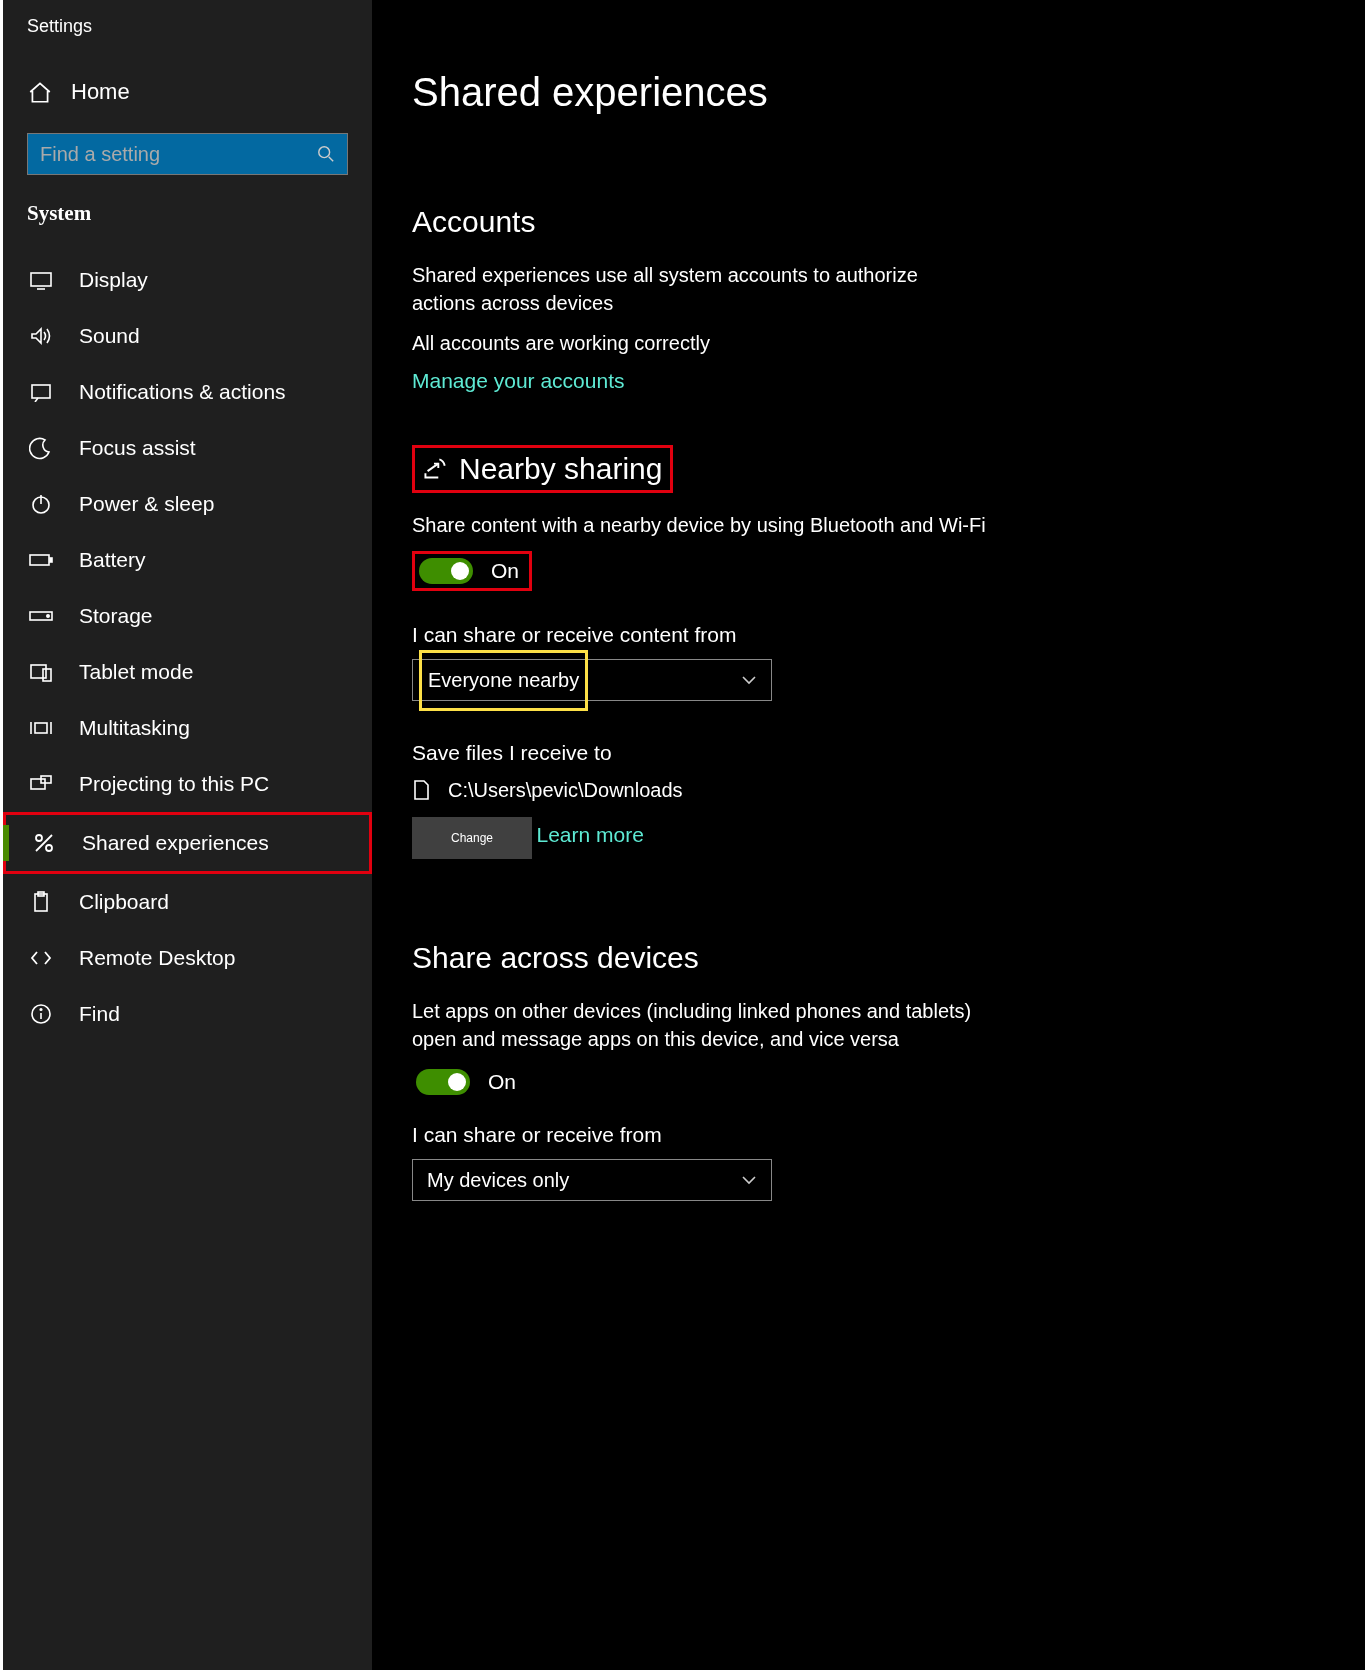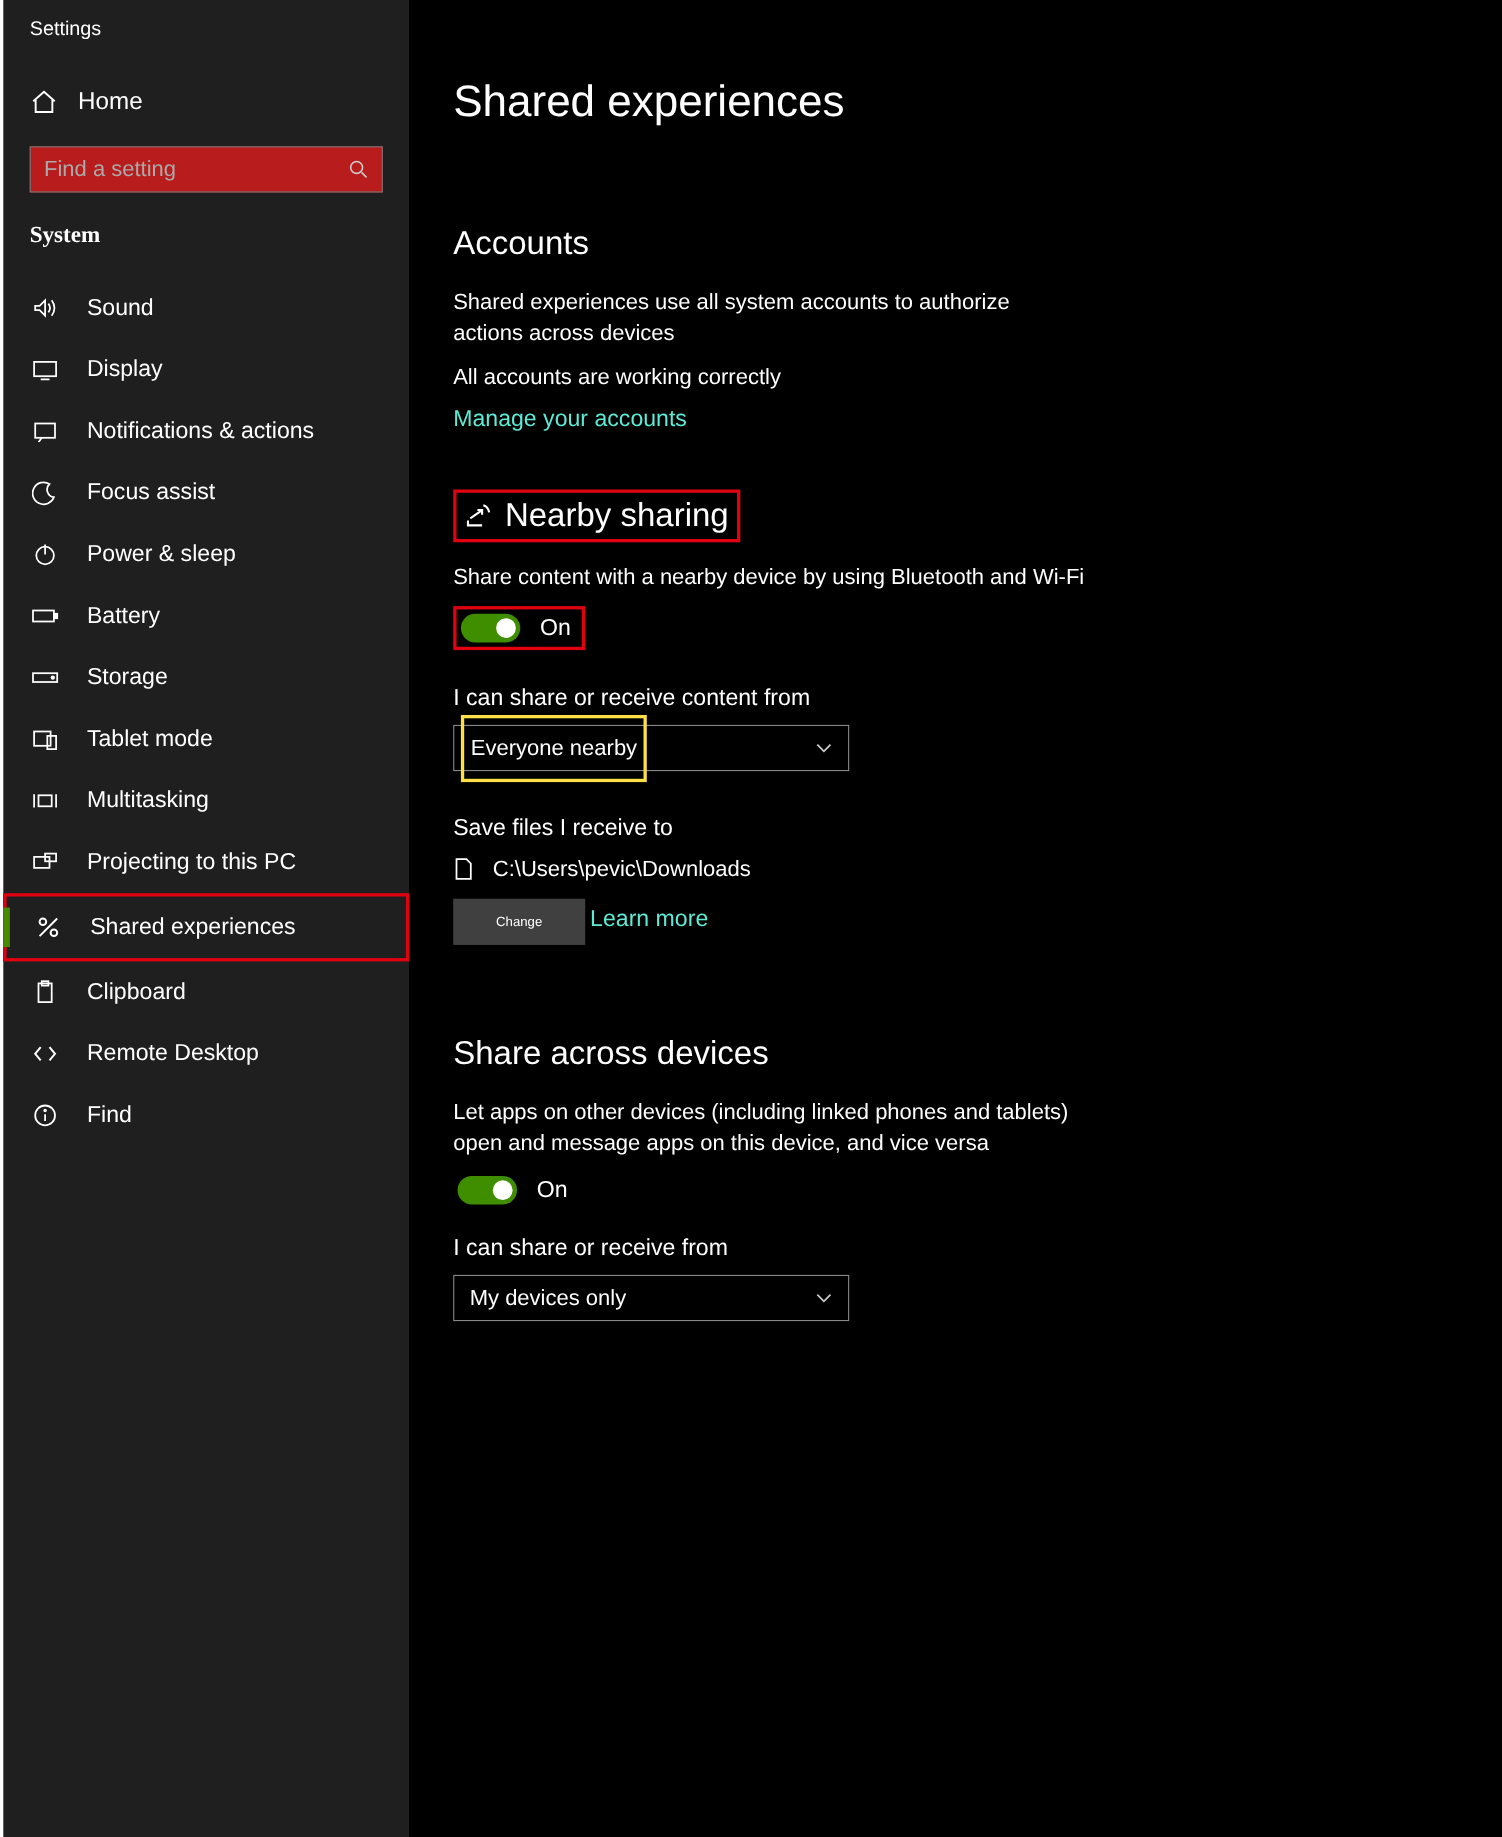--- a/index.html
+++ b/index.html
@@ -42,21 +42,21 @@
     display: flex;
     align-items: center;
   }
   .search-wrap {
     margin: 6px 24px 26px 24px;
     border: 1px solid #777;
     height: 42px;
     display: flex;
     align-items: center;
     padding: 0 12px;
-    background: #b91c1c;
+    background: #0369a1;
   }
   .search-input {
     flex: 1;
     background: transparent;
     border: none;
     outline: none;
     color: #bbb;
     font-size: 20px;
     font-family: inherit;
   }
@@ -231,36 +231,36 @@
     </span>
   </div>
 
   <div class="category-title">System</div>
 
   <div class="nav-list">
 
     <div class="nav-item">
       <span class="nav-icon">
           <svg viewBox="0 0 24 20" width="26" height="20" fill="none" stroke="#fff" stroke-width="1.6">
+            <rect x="2" y="3" width="20" height="13"></rect>
+            <line x1="8" y1="19" x2="16" y2="19"></line>
+          </svg>
+        </span>
+      <span>Display</span>
+    </div>
+
+    <div class="nav-item">
+      <span class="nav-icon">
+          <svg viewBox="0 0 24 20" width="26" height="20" fill="none" stroke="#fff" stroke-width="1.6">
             <path d="M3 8 H7 L12 3 V17 L7 12 H3 Z"></path>
             <path d="M15 6 Q18 10 15 14"></path>
             <path d="M18 3 Q23 10 18 17"></path>
           </svg>
         </span>
       <span>Sound</span>
-    </div>
-
-    <div class="nav-item">
-      <span class="nav-icon">
-          <svg viewBox="0 0 24 20" width="26" height="20" fill="none" stroke="#fff" stroke-width="1.6">
-            <rect x="2" y="3" width="20" height="13"></rect>
-            <line x1="8" y1="19" x2="16" y2="19"></line>
-          </svg>
-        </span>
-      <span>Display</span>
     </div>
 
     <div class="nav-item">
       <span class="nav-icon">
           <svg viewBox="0 0 24 20" width="26" height="20" fill="none" stroke="#fff" stroke-width="1.6">
             <rect x="3" y="3" width="18" height="13"></rect>
             <path d="M9 16 L6 20"></path>
           </svg>
         </span>
       <span>Notifications &amp; actions</span>

